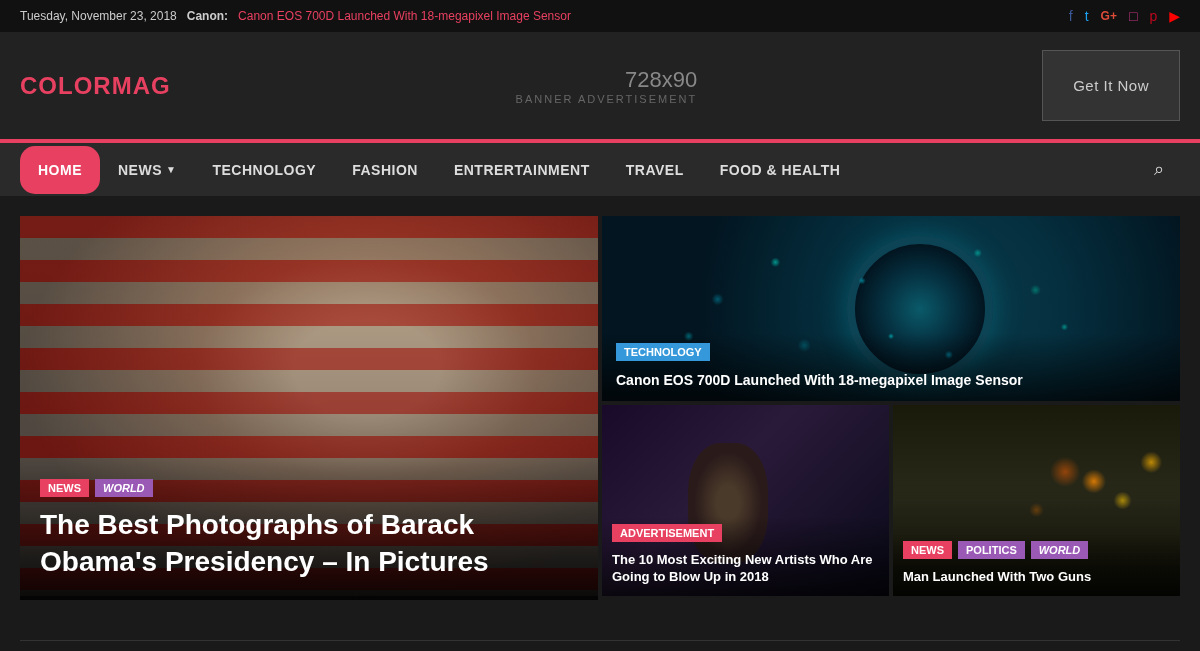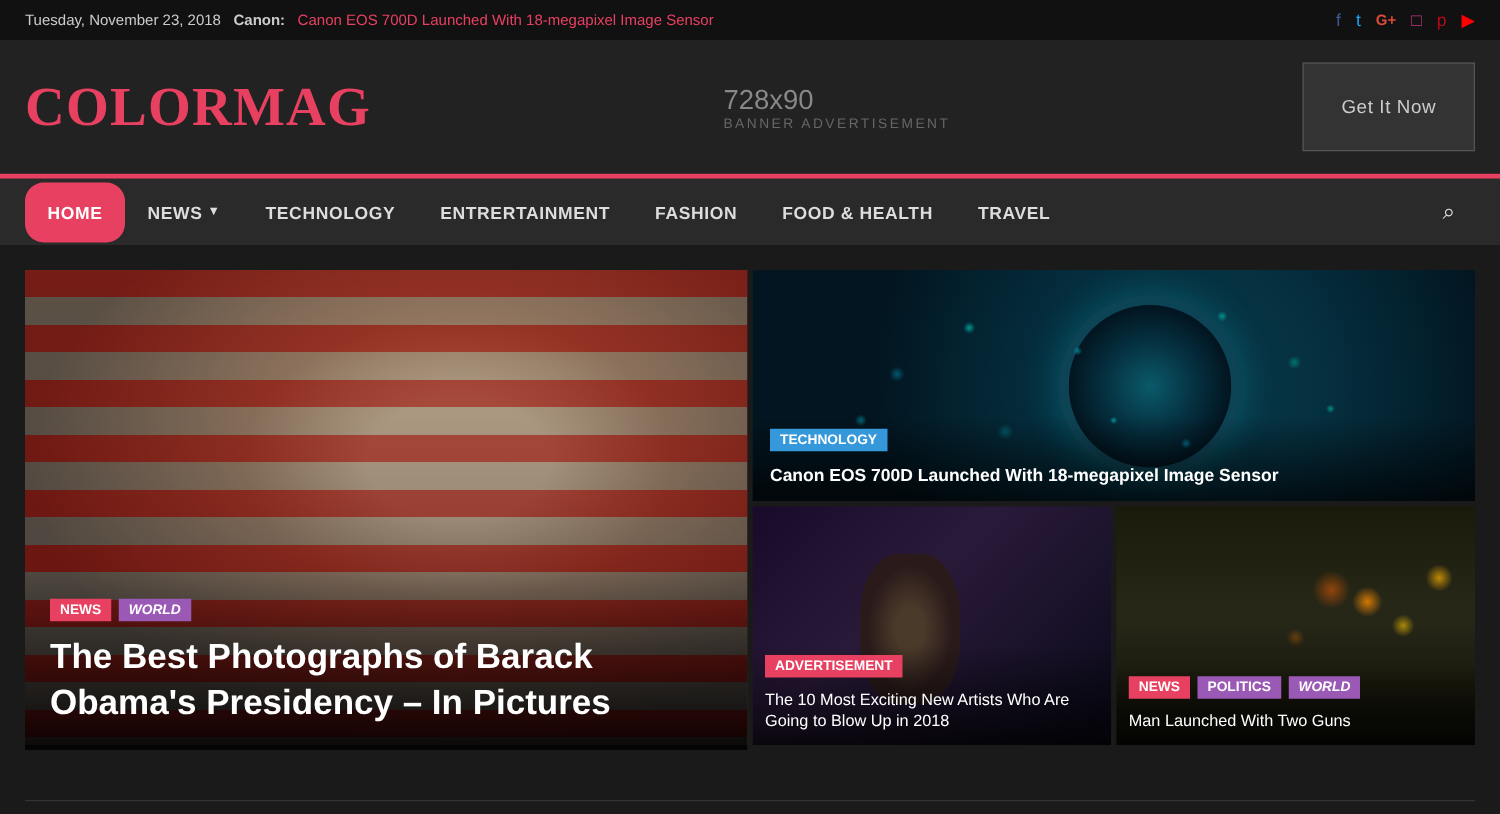--- a/index.html
+++ b/index.html
@@ -29,24 +29,24 @@
     .social-icon.youtube { color: #ff0000; }
 
     
     .header {
       background: #222;
       padding: 18px 20px;
       display: flex;
       align-items: center;
       justify-content: space-between;
     }
-    .logo { font-size: 44px; font-weight: bold; color: #fff; letter-spacing: 1px; font-family: Liberation Serif, serif; }
+    .logo { font-size: 24px; font-weight: bold; color: #fff; letter-spacing: 1px; }
     .logo span { color: #e84060; }
     .banner-ad {
-      text-align: left;
+      text-align: right;
       color: #666;
     }
     .banner-ad .banner-size { font-size: 22px; color: #888; }
     .banner-ad .banner-text { font-size: 11px; color: #666; letter-spacing: 2px; }
     .get-it-now-btn {
       background: #333;
       border: 1px solid #555;
       color: #ccc;
       padding: 26px 30px;
       font-size: 15px;
@@ -257,21 +257,21 @@
         radial-gradient(circle 12px at 50% 55%, rgba(200,100,0,0.4) 0%, transparent 60%),
         radial-gradient(circle 18px at 90% 30%, rgba(255,180,0,0.7) 0%, transparent 60%);
     }
 
     .small-overlay {
       position: absolute;
       bottom: 0; left: 0; right: 0;
       padding: 8px 10px 10px;
       background: linear-gradient(transparent, rgba(0,0,0,0.75));
     }
-    .small-title { font-size: 13px; font-weight: normal; color: #fff; line-height: 1.3; }
+    .small-title { font-size: 13px; font-weight: bold; color: #fff; line-height: 1.3; }
 
     
     .bottom-divider { height: 1px; background: #333; margin: 20px; }
 
     .chevron { font-size: 10px; }
   </style>
 </head>
 <body>
 
 <div class="top-bar">
@@ -309,30 +309,30 @@
       <span>HOME</span>
     </div>
     <div class="nav-item">
       <span>NEWS</span>
       <span class="chevron">▼</span>
     </div>
     <div class="nav-item">
       <span>TECHNOLOGY</span>
     </div>
     <div class="nav-item">
+      <span>FASHION</span>
+    </div>
+    <div class="nav-item">
       <span>ENTRERTAINMENT</span>
     </div>
     <div class="nav-item">
-      <span>FASHION</span>
+      <span>TRAVEL</span>
     </div>
     <div class="nav-item">
       <span>FOOD &amp; HEALTH</span>
-    </div>
-    <div class="nav-item">
-      <span>TRAVEL</span>
     </div>
   </div>
   <div class="nav-search">⌕</div>
 </nav>
 
 <div class="content">
   <div class="articles-grid">
 
     <div class="featured-article">
       <div class="img-placeholder">

